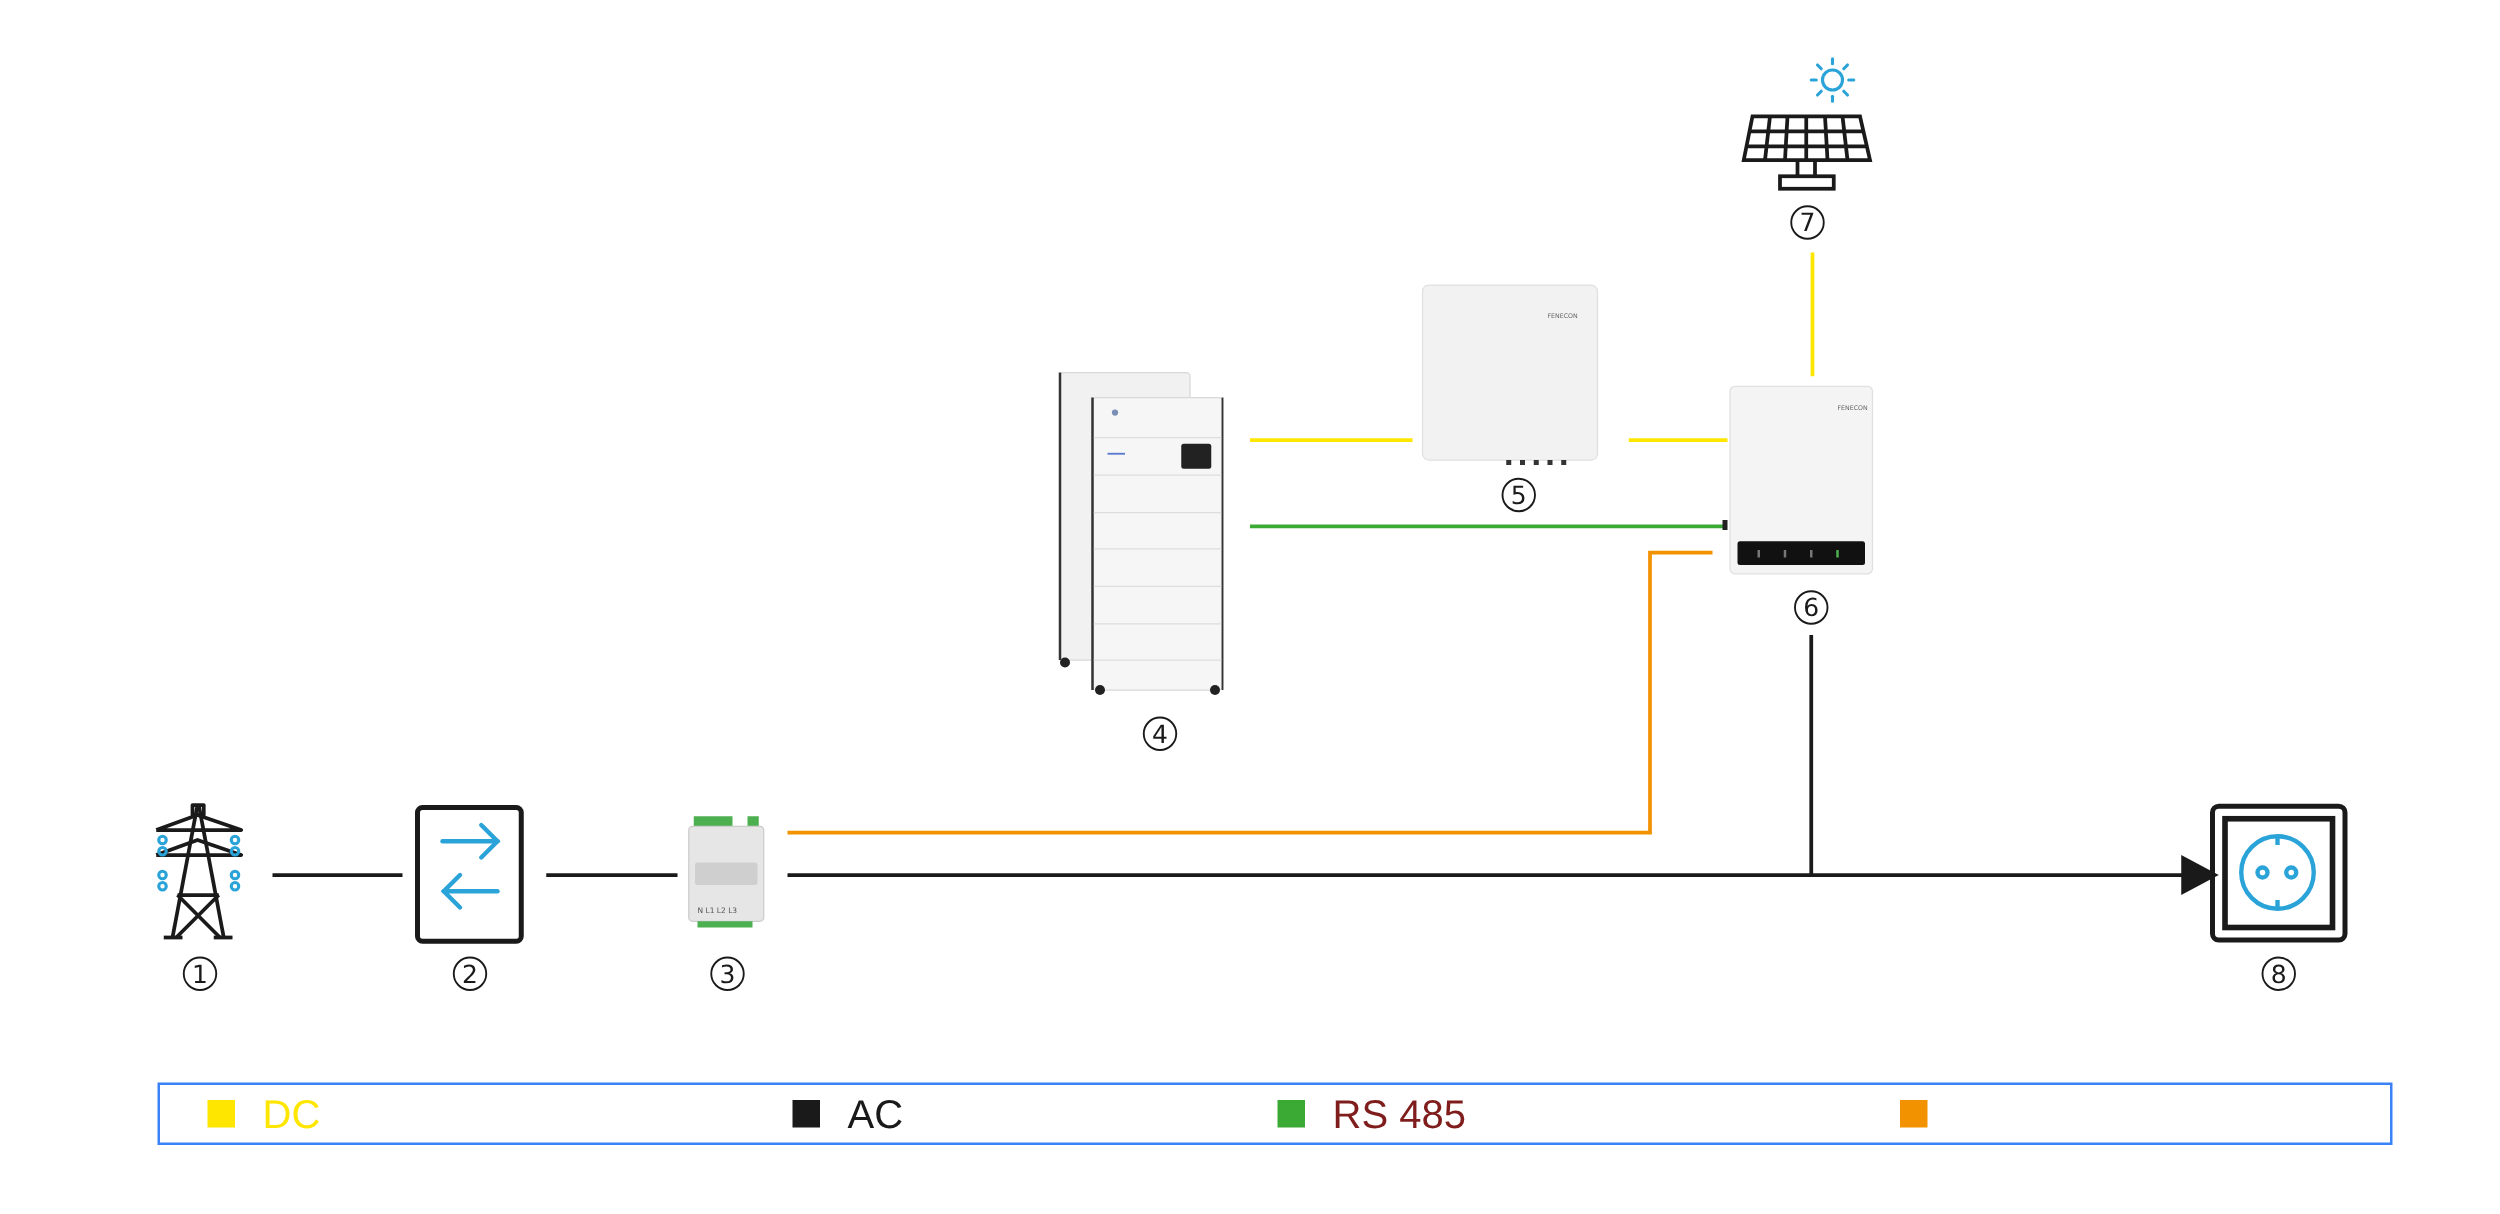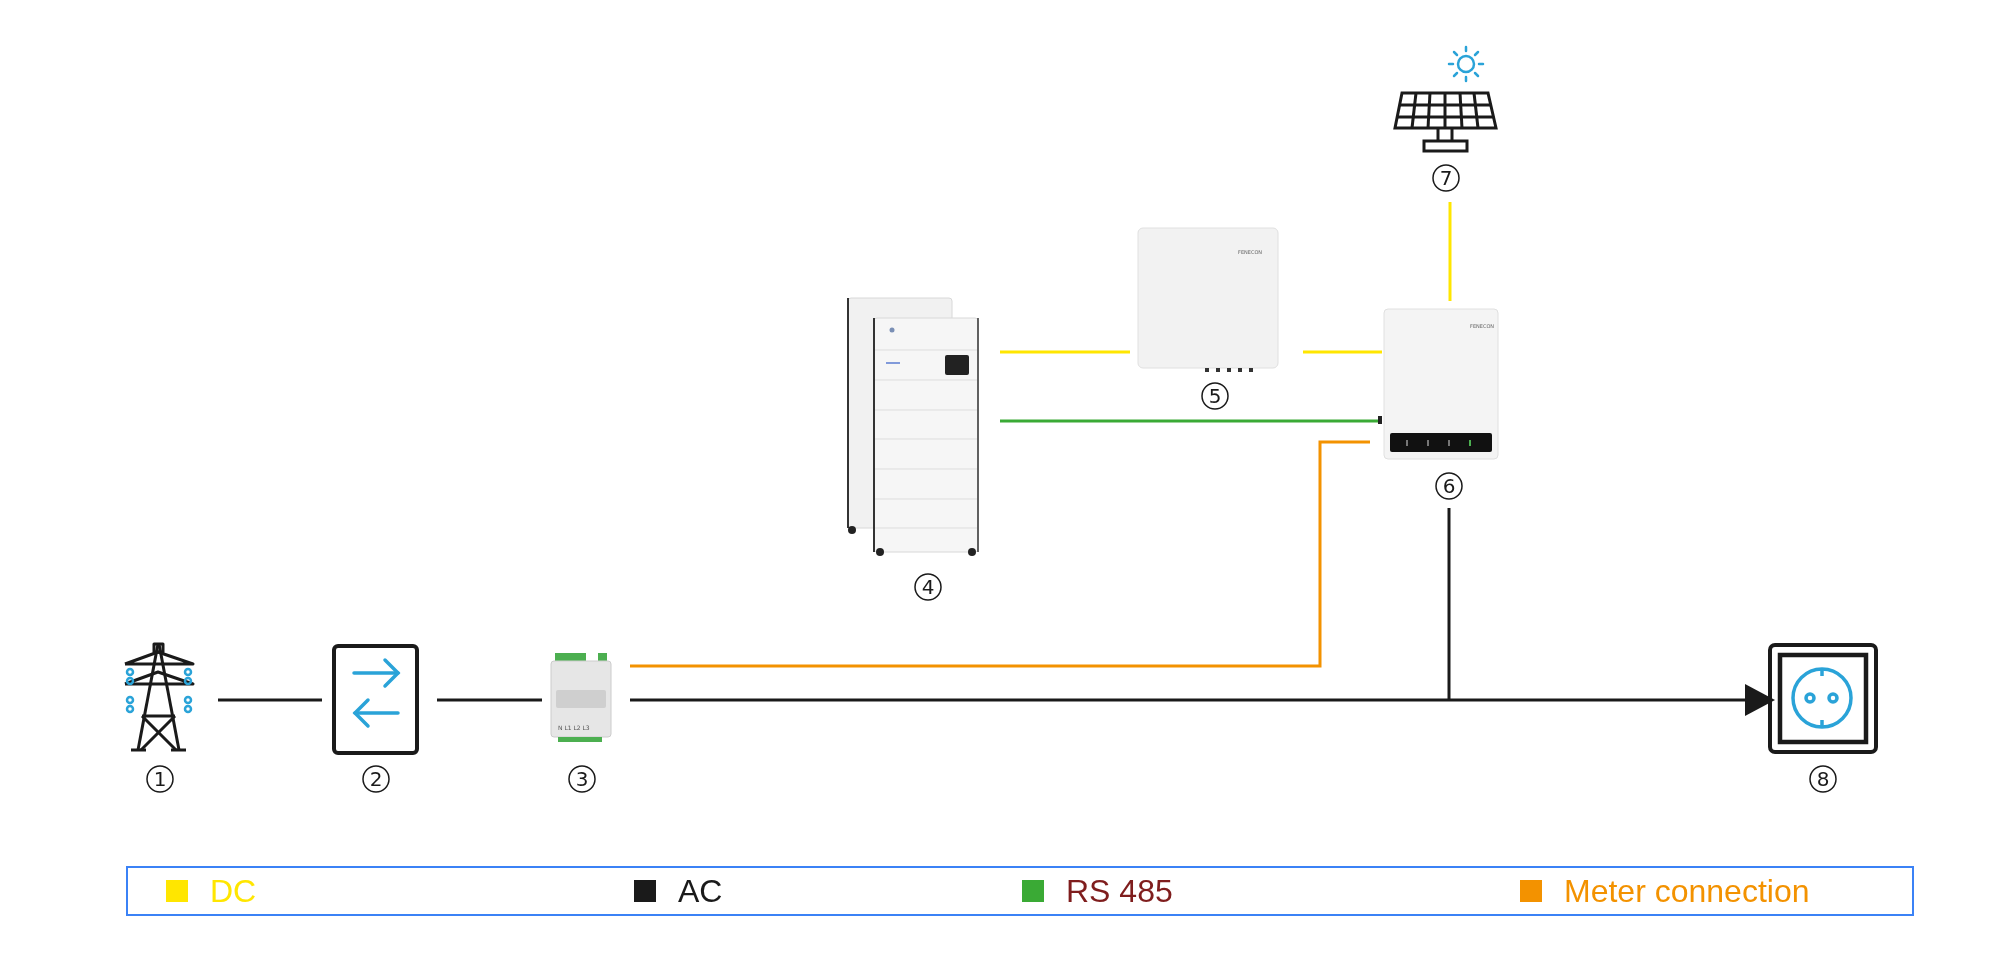--- a/index.html
+++ b/index.html
@@ -193,15 +193,14 @@
   <div class="legend-item" style="left:466px;margin-left:40px;">
     <span class="swatch" style="background:#1a1a1a"></span>
     <span style="color:#1a1a1a">AC</span>
   </div>
   <div class="legend-item" style="left:894px;">
     <span class="swatch" style="background:#3aaa35"></span>
     <span style="color:#7f1d1d">RS 485</span>
   </div>
   <div class="legend-item" style="left:1392px;">
     <span class="swatch" style="background:#f39200"></span>
-    <span style="color:#f39200">Meter connection</span>
   </div>
 </div>
 
 </body></html>

